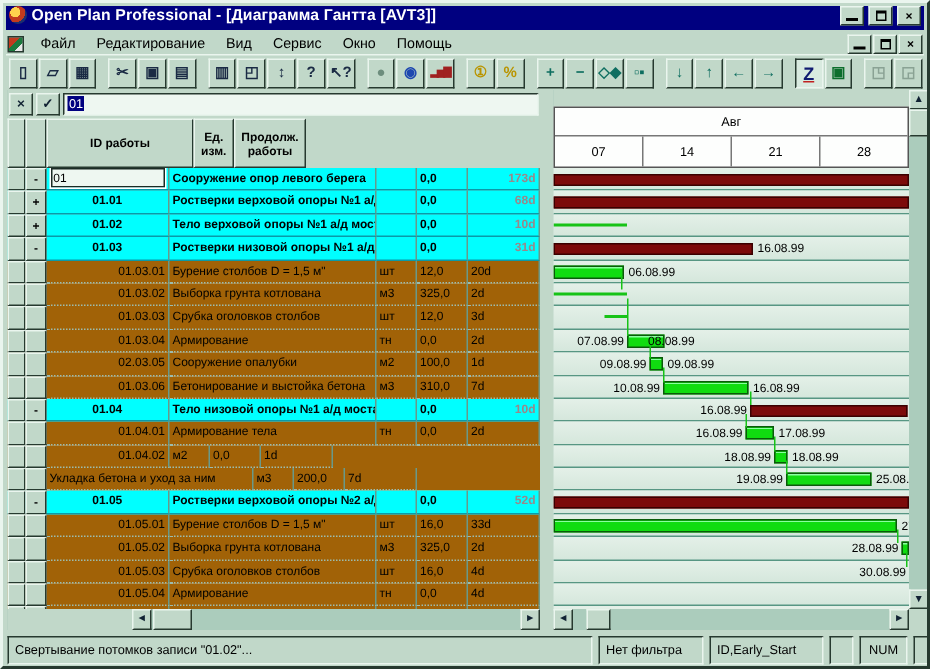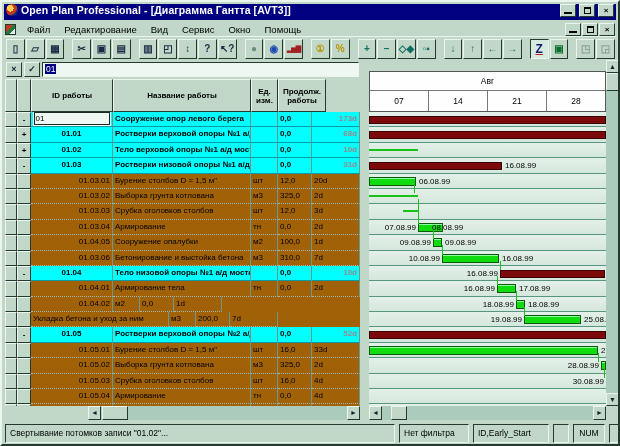--- a/index.html
+++ b/index.html
@@ -235,22 +235,21 @@
 
     <div class="left-panel">
       <div class="edit-row">
         <span class="ebtn">×</span>
         <span class="ebtn">✓</span>
         <span class="efield"><span class="sel">01</span></span>
       </div>
       <div class="grid-header" id="grid-header">
           <span class="gh-cell" style="width: 12px;"></span>
           <span class="gh-cell" style="width: 14px;"></span>
-          <span class="gh-cell" style="width: 82px;">ID работы</span>
-          <span class="gh-cell" style="width: 138px;">Название работы</span>
+          <span class="gh-cell" style="width: 98px;">ID работы</span>
           <span class="gh-cell" style="width: 27px;">Ед. изм.</span>
           <span class="gh-cell" style="width: 48px;">Продолж. работы</span>
         </div>
       <div class="grid-body" id="grid-body">
           <div class="g-row sum">
             <span class="gut w-sel"></span>
             <span class="gut w-exp">-</span>
             <span class="cell w-id"><span class="idedit">01</span></span>
             <span class="cell w-name">Сооружение опор левого берега</span>
             <span class="cell w-unit"></span>
@@ -316,21 +315,21 @@
             <span class="gut w-exp"></span>
             <span class="cell w-id">01.03.04</span>
             <span class="cell w-name">Армирование</span>
             <span class="cell w-unit">тн</span>
             <span class="cell w-vol">0,0</span>
             <span class="cell w-dur dur">2d</span>
           </div>
           <div class="g-row">
             <span class="gut w-sel"></span>
             <span class="gut w-exp"></span>
-            <span class="cell w-id">01.04.05</span>
+            <span class="cell w-id">02.03.05</span>
             <span class="cell w-name">Сооружение опалубки</span>
             <span class="cell w-unit">м2</span>
             <span class="cell w-vol">100,0</span>
             <span class="cell w-dur dur">1d</span>
           </div>
           <div class="g-row">
             <span class="gut w-sel"></span>
             <span class="gut w-exp"></span>
             <span class="cell w-id">01.03.06</span>
             <span class="cell w-name">Бетонирование и выстойка бетона</span>

